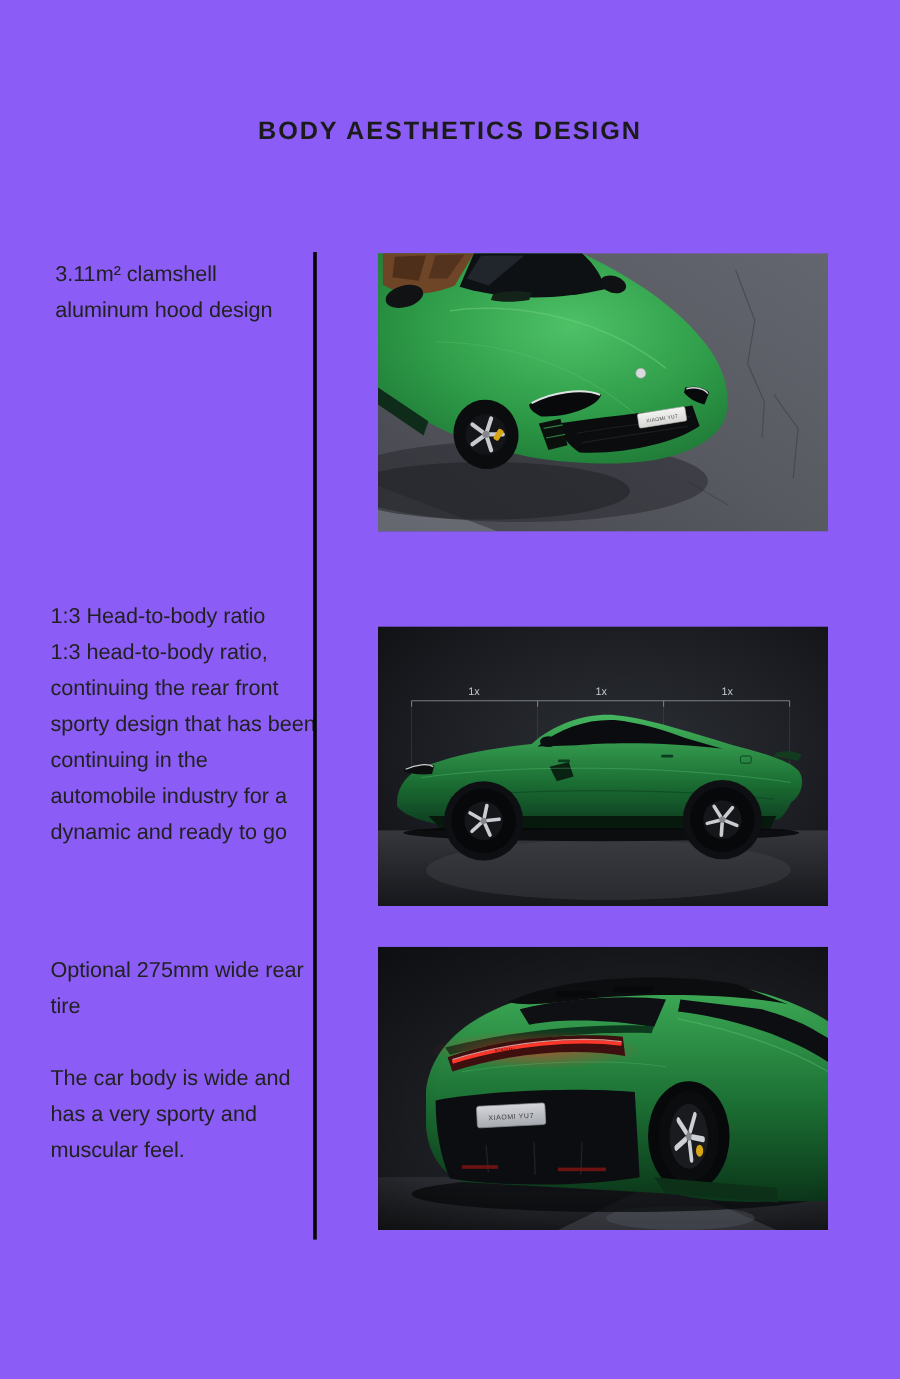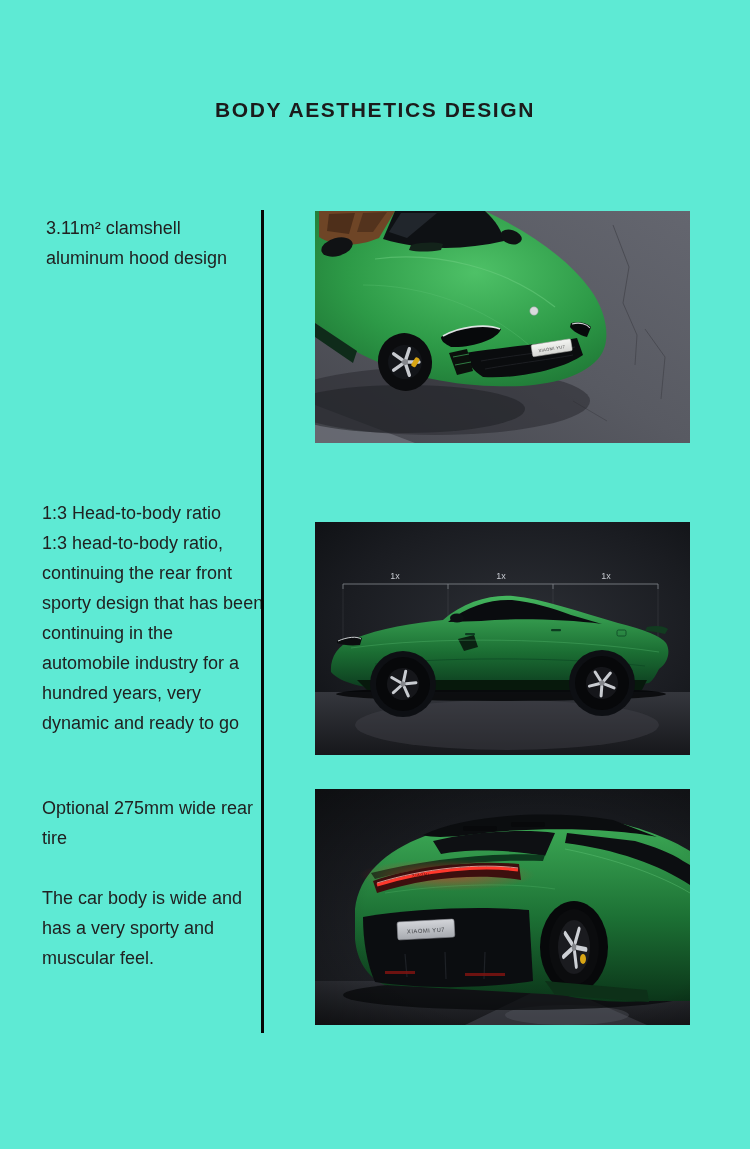--- a/index.html
+++ b/index.html
@@ -1,17 +1,17 @@
 <!DOCTYPE html>
 <html><head>
 <meta charset="utf-8">
 <style>
   html, body { margin: 0; padding: 0; background: #ffffff; }
   .page {
-    position: relative; width: 750px; height: 1149px; background: #5eead4;
+    position: relative; width: 750px; height: 1149px; background: #8b5cf6;
     font-family: "Liberation Sans", sans-serif; overflow: hidden;
   }
   .title {
     position: absolute; top: 98px; left: 0; width: 750px; text-align: center;
     font-size: 21px; font-weight: 700; letter-spacing: 1.6px; color: #1b1b1b;
     margin: 0;
   }
   .feature { position: absolute; color: #212121; font-size: 18px; }
   .feature .para { }
   .feature .para + .para { margin-top: 30px; }
@@ -41,21 +41,20 @@
   </div>
 
   <div class="feature" style="top:498px; left:42px;">
     <div class="para">
       <div class="line">1:3 Head-to-body ratio</div>
       <div class="line">1:3 head-to-body ratio,</div>
       <div class="line">continuing the rear front</div>
       <div class="line">sporty design that has been</div>
       <div class="line">continuing in the</div>
       <div class="line">automobile industry for a</div>
-      <div class="line">hundred years, very</div>
       <div class="line">dynamic and ready to go</div>
     </div>
   </div>
 
   <div class="feature" style="top:793px; left:42px;">
     <div class="para">
       <div class="line">Optional 275mm wide rear</div>
       <div class="line">tire</div>
     </div>
     <div class="para">

